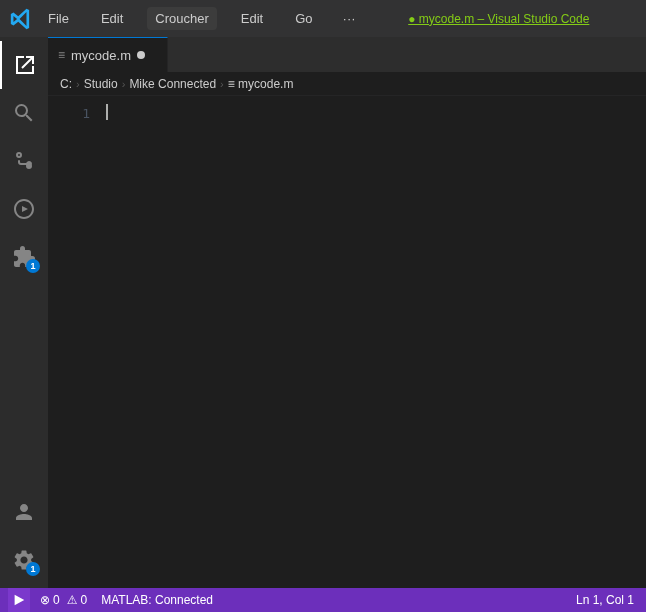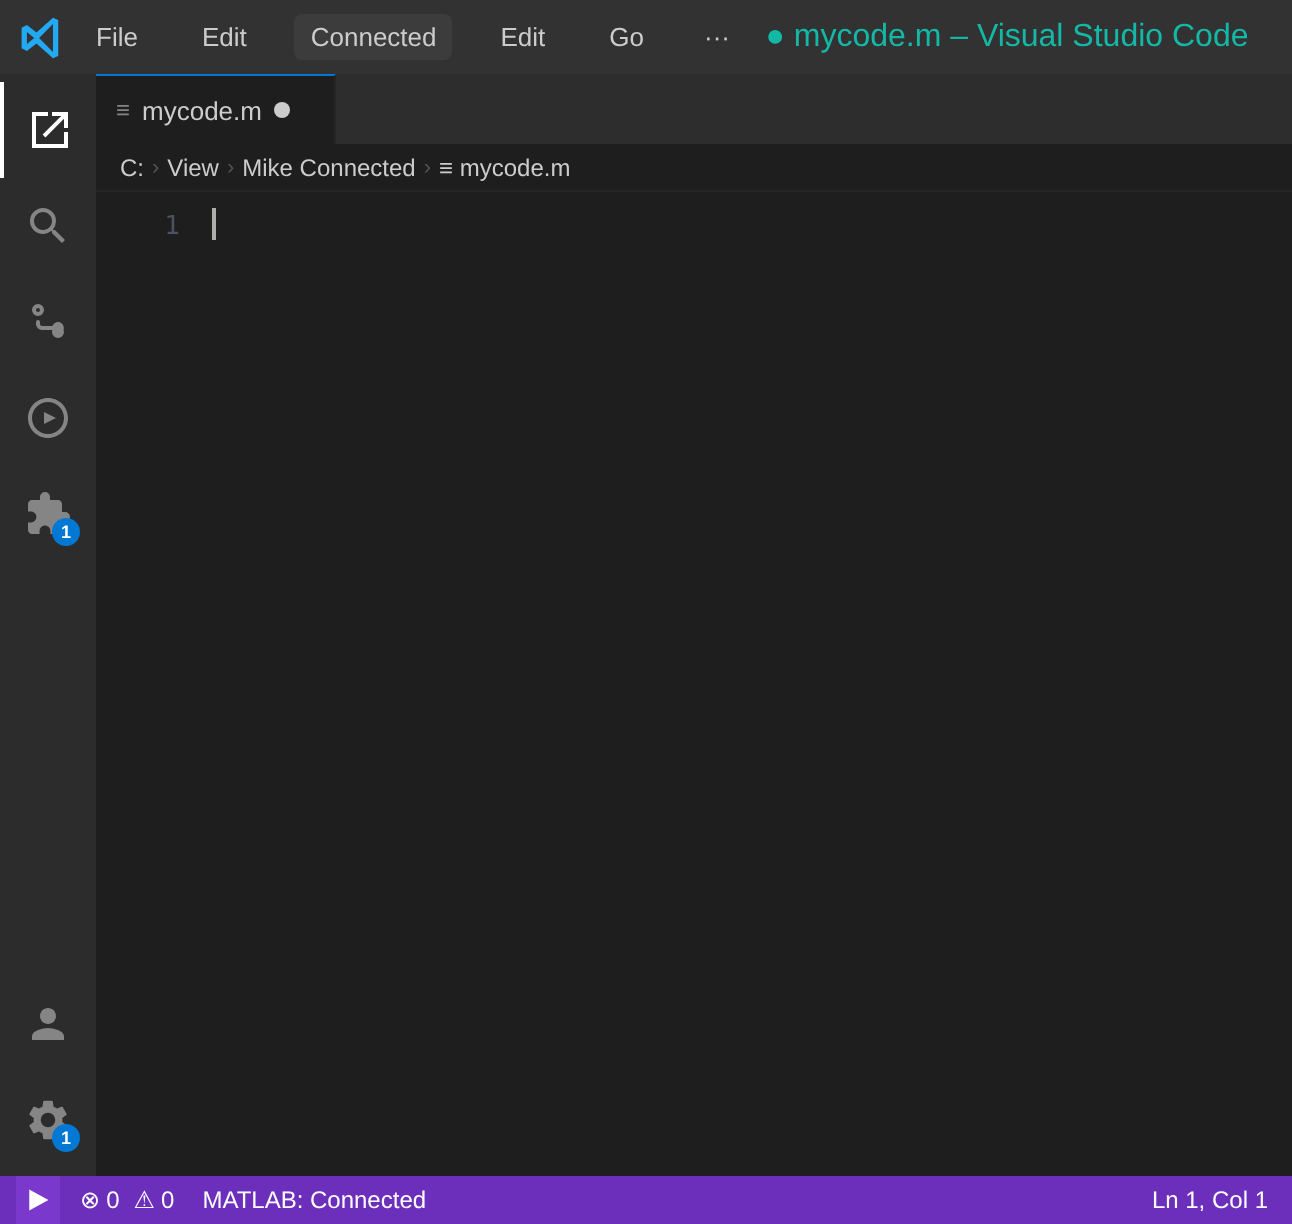--- a/index.html
+++ b/index.html
@@ -46,22 +46,23 @@
       background: #3c3c3c;
     }
     #title-bar .menu-dots {
       padding: 4px 6px;
       cursor: pointer;
       font-size: 13px;
     }
     #title-bar .title-text {
       flex: 1;
       text-align: center;
-      font-size: 16px;
-      color: #14b8a6;
+      font-size: 12px;
+      color: #84cc16;
+      text-decoration: underline;
     }
 
     
     #main-layout {
       display: flex;
       flex: 1;
       overflow: hidden;
     }
 
     
@@ -236,21 +237,21 @@
 <div id="title-bar">
 
   <div class="app-icon">
     <svg width="22" height="22" viewBox="0 0 100 100">
       <path d="M74.9 3.7L37.4 37.5 15.7 20.3 3.7 26.9v46.2l12 6.6 21.7-17.2 37.5 33.8 12-5.2V8.9L74.9 3.7zM15.7 63.4V36.6l16.6 13.4-16.6 13.4zm59.2 18.6L43.4 50l31.5-32v64z" fill="#23a9f2"></path>
     </svg>
   </div>
   <div class="menu-items">
     <div class="menu-item">File</div>
     <div class="menu-item">Edit</div>
-    <div class="menu-item active">Connected</div>
+    <div class="menu-item active">Croucher</div>
     <div class="menu-item">Edit</div>
     <div class="menu-item">Go</div>
     <div class="menu-dots">···</div>
   </div>
   <div class="title-text">● mycode.m – Visual Studio Code</div>
 </div>
 
 <div id="main-layout">
 
   <div id="activity-bar">
@@ -308,21 +309,21 @@
       <div class="tab active">
         <span class="tab-icon">≡</span>
         <span>mycode.m</span>
         <div class="tab-dot"></div>
       </div>
     </div>
 
     <div id="breadcrumb">
       <span class="breadcrumb-item">C:</span>
       <span class="breadcrumb-sep">›</span>
-      <span class="breadcrumb-item">View</span>
+      <span class="breadcrumb-item">Studio</span>
       <span class="breadcrumb-sep">›</span>
       <span class="breadcrumb-item">Mike Connected</span>
       <span class="breadcrumb-sep">›</span>
       <span class="breadcrumb-item">≡ mycode.m</span>
     </div>
 
     <div id="editor-content">
       <div id="line-numbers">
         <div>1</div>
       </div>

